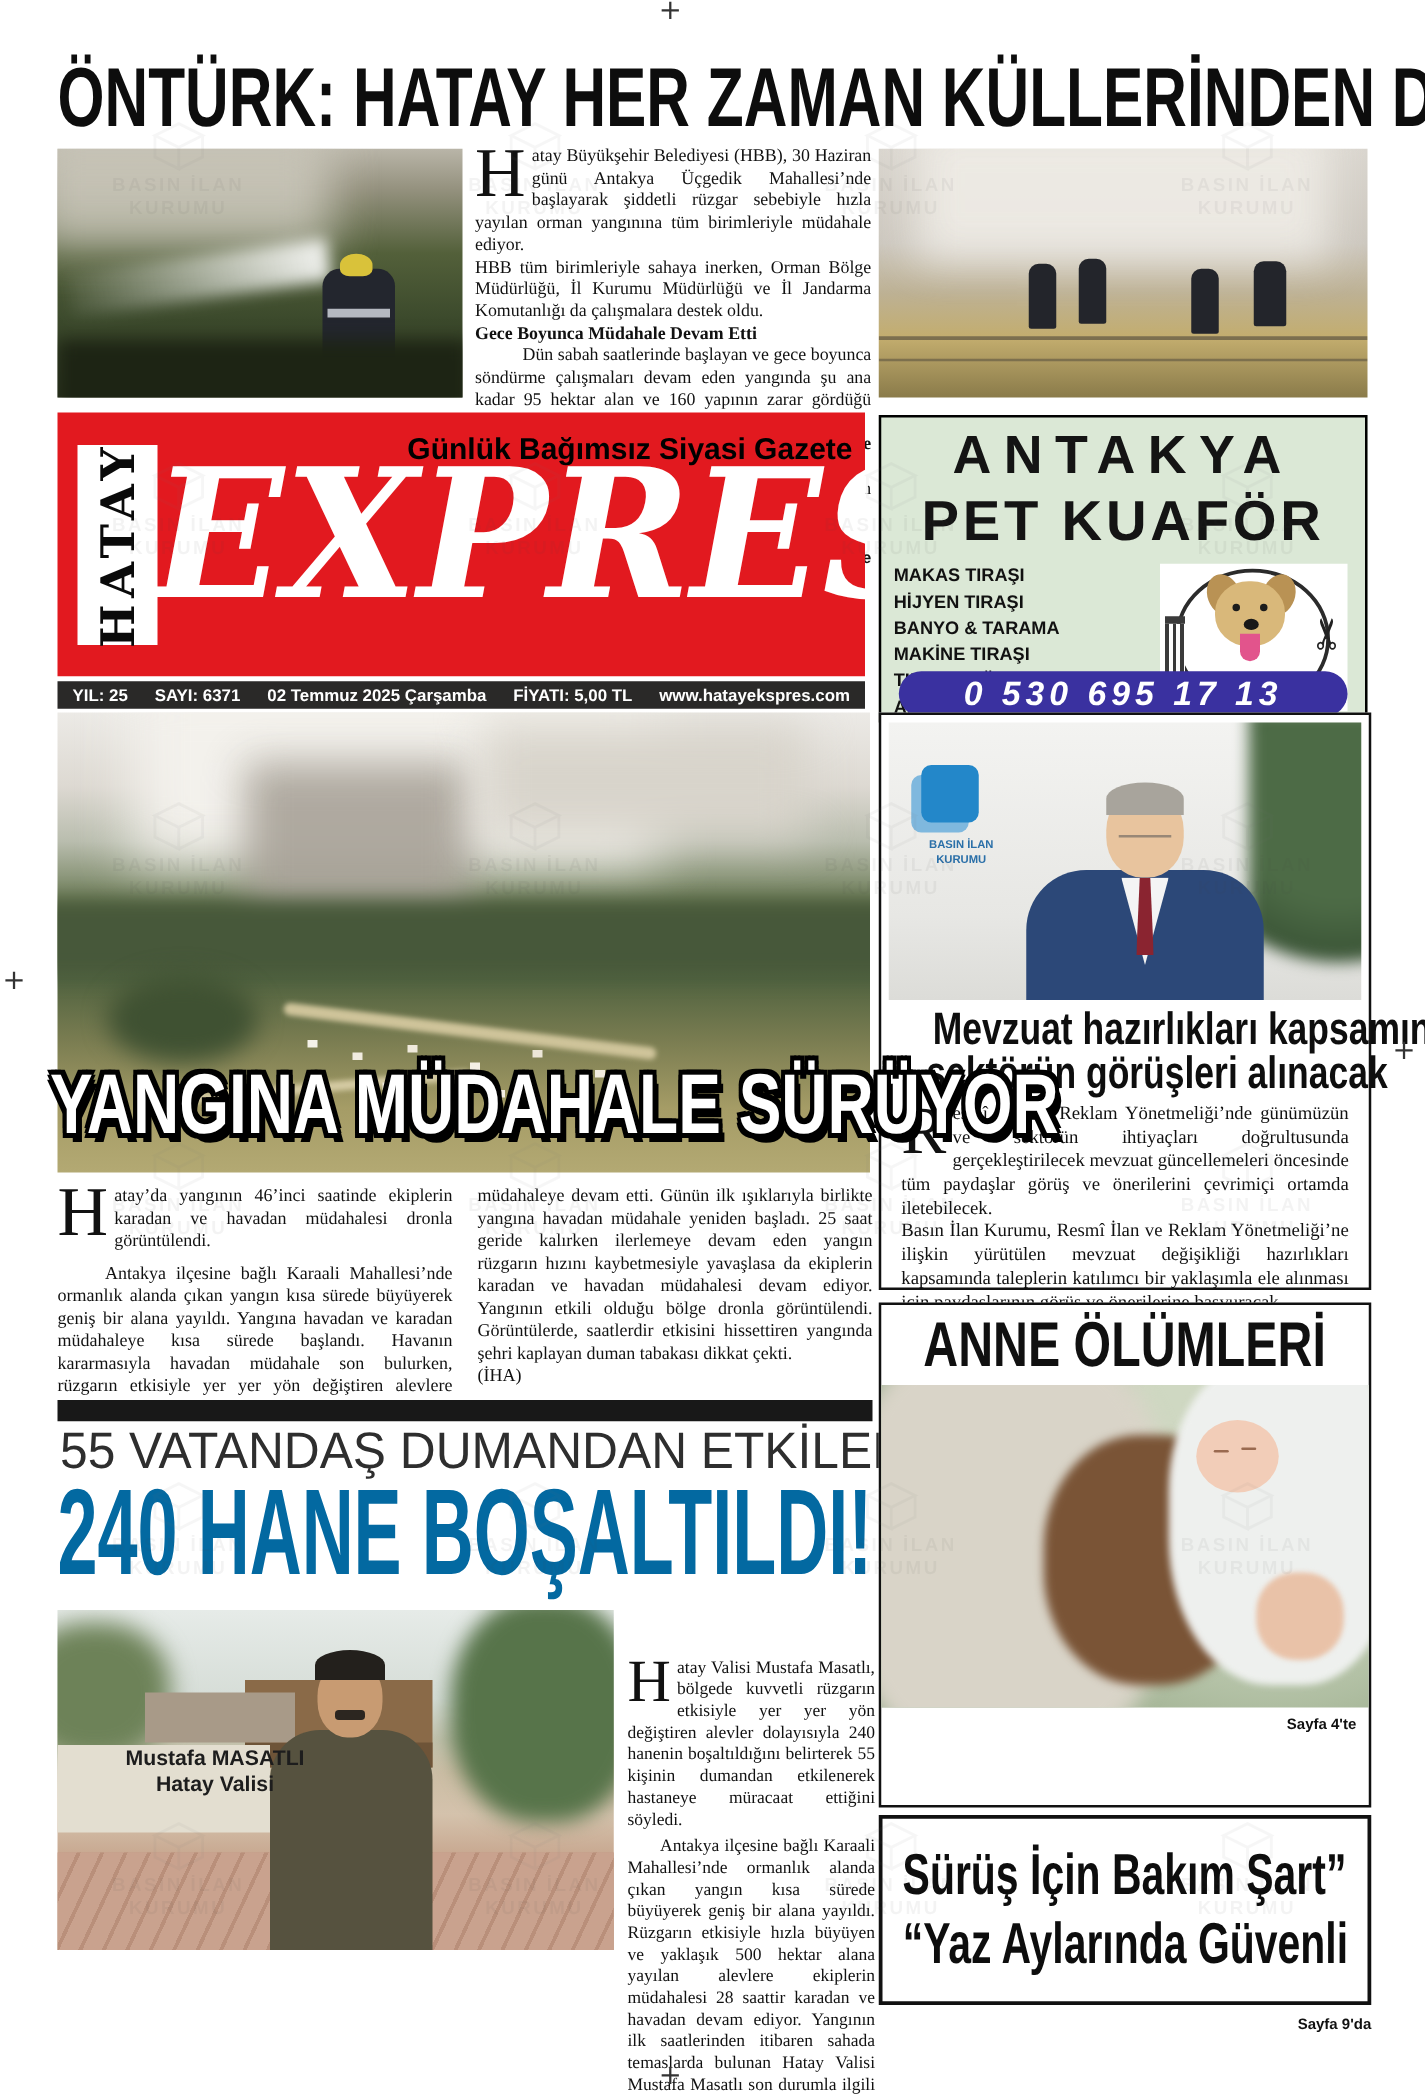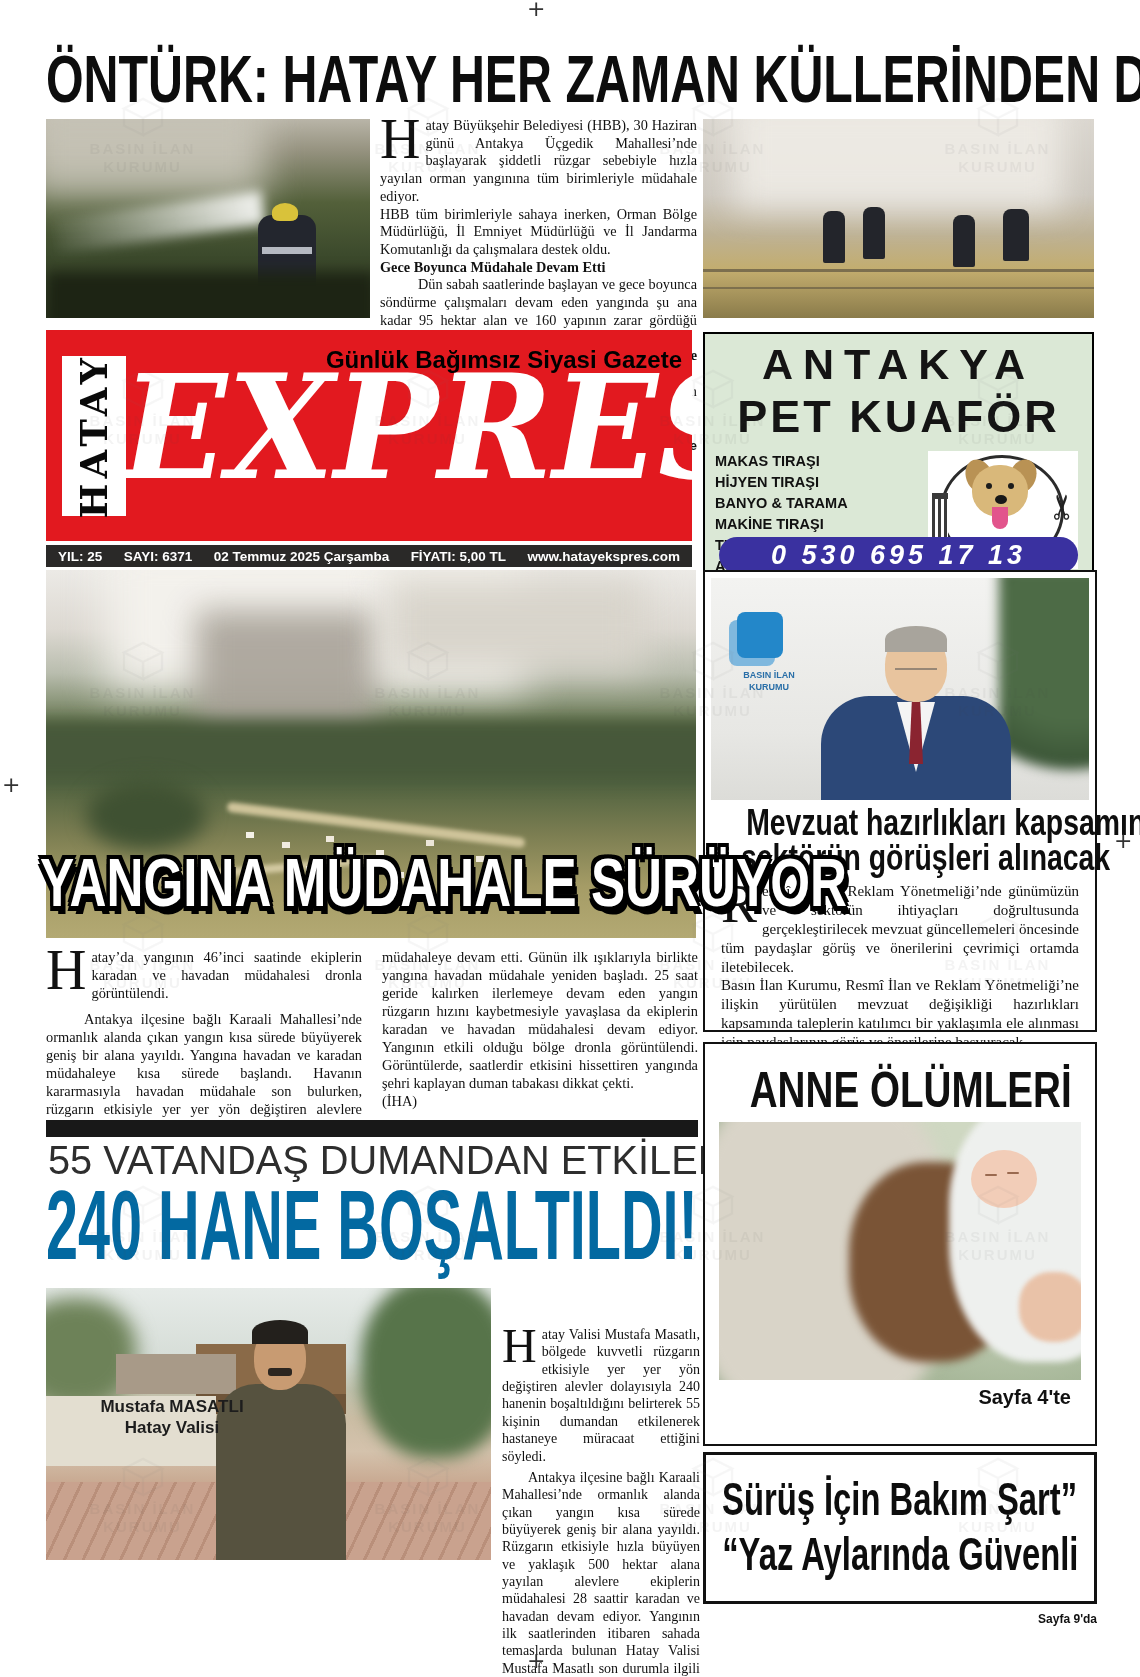--- a/index.html
+++ b/index.html
@@ -522,21 +522,21 @@
   <div class="haze"></div>
     <div class="spray"></div>
     <div class="ff"></div>
   <div class="helm"></div>
     <div class="stripe"></div>
     <div class="brush"></div>
 </div>
 
 <div class="abs top-article">
   <span class="dropcap dc-lg">H</span><span>atay Büyükşehir Belediyesi (HBB), 30 Haziran günü Antakya Üçgedik Mahallesi’nde başlayarak şiddetli rüzgar sebebiyle hızla yayılan orman yangınına tüm birimleriyle müdahale ediyor.</span>
-  <div>HBB tüm birimleriyle sahaya inerken, Orman Bölge Müdürlüğü, İl Emniyet Müdürlüğü ve İl Jandarma Komutanlığı da çalışmalara destek oldu.</div>
+  <div>HBB tüm birimleriyle sahaya inerken, Orman Bölge Müdürlüğü, İl Kurumu Müdürlüğü ve İl Jandarma Komutanlığı da çalışmalara destek oldu.</div>
   <div class="subhead">Gece Boyunca Müdahale Devam Etti</div>
   <div style="text-indent:38px">Dün sabah saatlerinde başlayan ve gece boyunca söndürme çalışmaları devam eden yangında şu ana kadar 95 hektar alan ve 160 yapının zarar gördüğü bildirildi.</div>
   <div class="subhead">1205 Personel, 457 Araç Ve 5 Helikopterle Çalışmalar Sürüyor</div>
   <div style="text-indent:38px">1205 personel ve 457 aracın yürüttüğü karadan söndürme çalışmalarına günün ilk saatleriyle beraber havadan 5 yangın söndürme helikopteri de katıldı.</div>
   <div class="more">Devamı sayfa 2'de</div>
 </div>
 
 <div class="photo" id="p-topright">
   <div class="plume"></div>
   <div class="fig" style="left:120px;top:92px"></div>
@@ -669,33 +669,33 @@
     <div><span class="cond">Mevzuat hazırlıkları kapsamında</span></div>
     <div><span class="cond">sektörün görüşleri alınacak</span></div>
   </div>
   <div class="mev-body">
     <span class="dropcap" style="font-size:54px;line-height:.84">R</span><span>esmî İlan ve Reklam Yönetmeliği’nde günümüzün ve sektörün ihtiyaçları doğrultusunda gerçekleştirilecek mevzuat güncellemeleri öncesinde tüm paydaşlar görüş ve önerilerini çevrimiçi ortamda iletebilecek.</span>
     <div>Basın İlan Kurumu, Resmî İlan ve Reklam Yönetmeliği’ne ilişkin yürütülen mevzuat değişikliği hazırlıkları kapsamında taleplerin katılımcı bir yaklaşımla ele alınması için paydaşlarının görüş ve önerilerine başvuracak.</div>
   </div>
   <div class="ref">Sayfa 2'de</div>
 </div>
 
-<div class="side-box" style="top:1042px;height:404px;padding:14px">
+<div class="side-box" style="top:1042px;height:404px;padding:0">
   <div class="anne-head condwrap">
     <div><span class="cond">ANNE ÖLÜMLERİ</span></div>
   </div>
   <div class="photo" id="p-anne" style="margin-top:8px">
     <div class="arm"></div>
       <div class="hair"></div>
       <div class="baby"></div>
     <div class="babyface"></div>
     <div class="eye" style="left:266px;top:52px;position:absolute"></div>
     <div class="eye" style="left:288px;top:50px;position:absolute"></div>
     <div class="hand"></div>
   </div>
-  <div class="ref" style="margin-top:6px;font-size:20px">Sayfa 4'te</div>
+  <div class="ref" style="margin-top:6px;font-size:12px">Sayfa 4'te</div>
 </div>
 
 <div class="side-box yaz-box">
   <div class="yaz-line condwrap"><span class="cond">Sürüş İçin Bakım Şart”</span></div>
   <div class="yaz-line condwrap"><span class="cond">“Yaz Aylarında Güvenli</span></div>
 </div>
 <div class="abs yaz-ref">Sayfa 9'da</div>
 
 </body></html>

